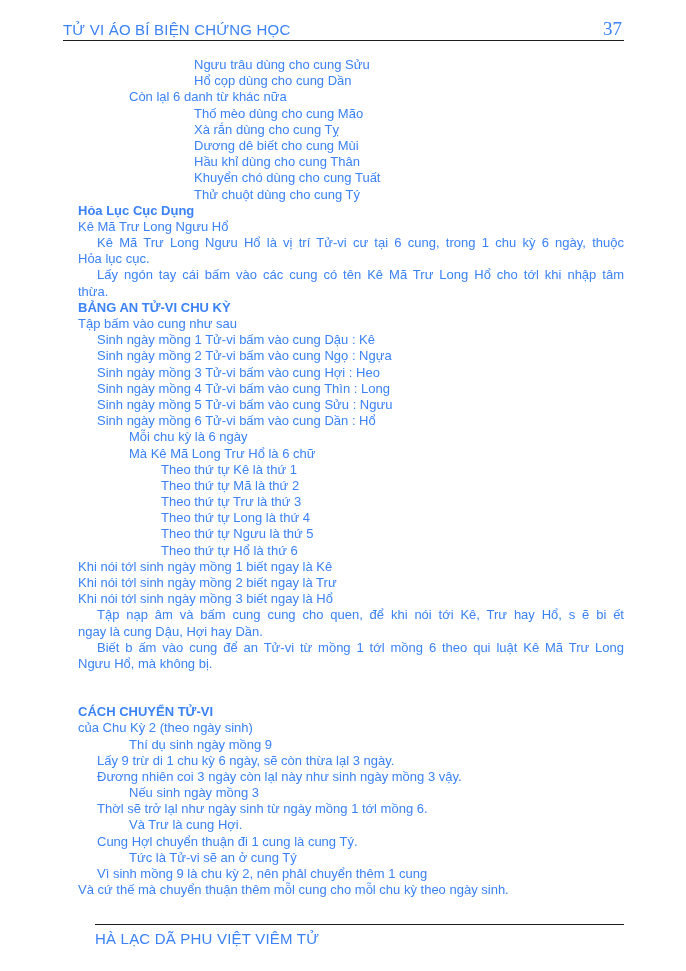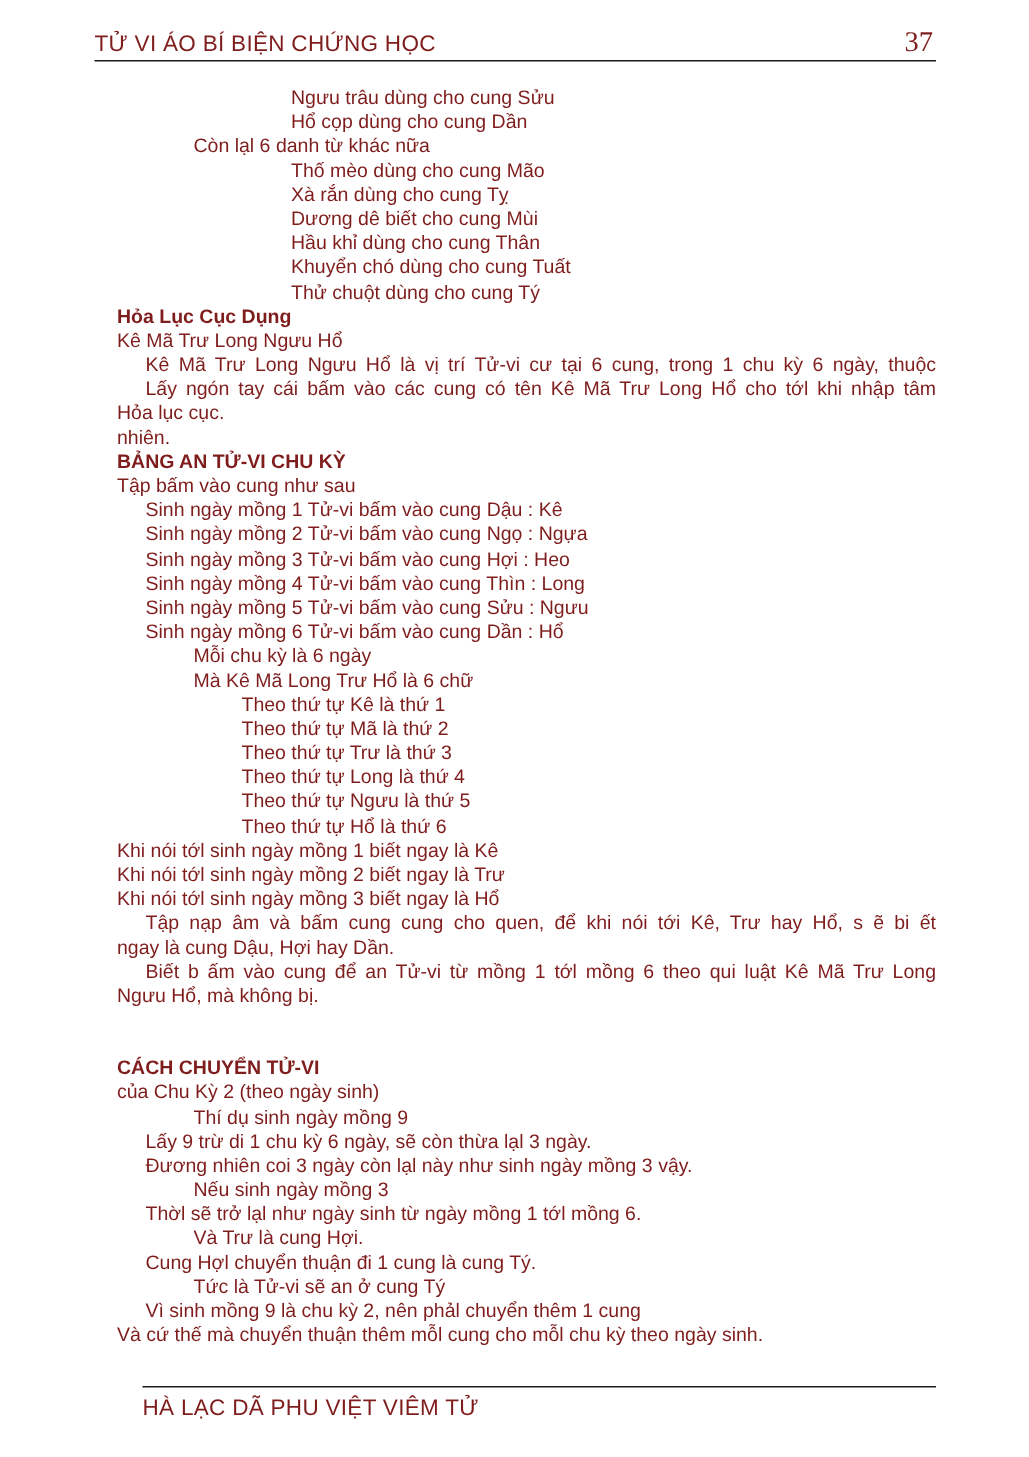--- a/index.html
+++ b/index.html
@@ -1,20 +1,20 @@
 <!DOCTYPE html>
 <html><head>
 <meta charset="utf-8">
 <style>
   html,body { margin:0; padding:0; background:#ffffff; }
   .page {
     position:relative;
     width:686px; height:971px;
     background:#ffffff;
-    color:#7f1d1d;
+    color:#3b82f6;
     font-family:"Liberation Sans","DejaVu Sans",sans-serif;
     overflow:hidden;
   }
   .header {
     position:absolute; left:63px; right:62px; top:19px;
     display:flex; justify-content:space-between; align-items:flex-end;
     border-bottom:1.5px solid #1c1c1c;
     padding-bottom:2px;
   }
   .header-title {
@@ -62,23 +62,23 @@
       <div class="line ind-2">Còn lạl 6 danh từ khác nữa</div>
       <div class="line ind-4">Thố mèo dùng cho cung Mão</div>
       <div class="line ind-4">Xà rắn dùng cho cung Tỵ</div>
       <div class="line ind-4">Dương dê biết cho cung Mùi</div>
       <div class="line ind-4">Hầu khỉ dùng cho cung Thân</div>
       <div class="line ind-4">Khuyển chó dùng cho cung Tuất</div>
       <div class="line ind-4">Thử chuột dùng cho cung Tý</div>
       <div class="line ind-0 bold">Hỏa Lục Cục Dụng</div>
       <div class="line ind-0">Kê Mã Trư Long Ngưu Hổ</div>
       <div class="line ind-1 justify">Kê Mã Trư Long Ngưu Hổ là vị trí Tử-vi cư tại 6 cung, trong 1 chu kỳ 6 ngày, thuộc</div>
+      <div class="line ind-0">Hỏa lục cục.</div>
       <div class="line ind-1 justify">Lấy ngón tay cái bấm vào các cung có tên Kê Mã Trư Long Hổ cho tớl khi nhập tâm</div>
-      <div class="line ind-0">Hỏa lục cục.</div>
-      <div class="line ind-0">nhiên.</div>
+      <div class="line ind-0">thừa.</div>
       <div class="line ind-0 bold">BẢNG AN TỬ-VI CHU KỲ</div>
       <div class="line ind-0">Tập bấm vào cung như sau</div>
       <div class="line ind-1">Sinh ngày mồng 1 Tử-vi bấm vào cung Dậu : Kê</div>
       <div class="line ind-1">Sinh ngày mồng 2 Tử-vi bấm vào cung Ngọ : Ngựa</div>
       <div class="line ind-1">Sinh ngày mồng 3 Tử-vi bấm vào cung Hợi : Heo</div>
       <div class="line ind-1">Sinh ngày mồng 4 Tử-vi bấm vào cung Thìn : Long</div>
       <div class="line ind-1">Sinh ngày mồng 5 Tử-vi bấm vào cung Sửu : Ngưu</div>
       <div class="line ind-1">Sinh ngày mồng 6 Tử-vi bấm vào cung Dần : Hổ</div>
       <div class="line ind-2">Mỗi chu kỳ là 6 ngày</div>
       <div class="line ind-2">Mà Kê Mã Long Trư Hổ là 6 chữ</div>

